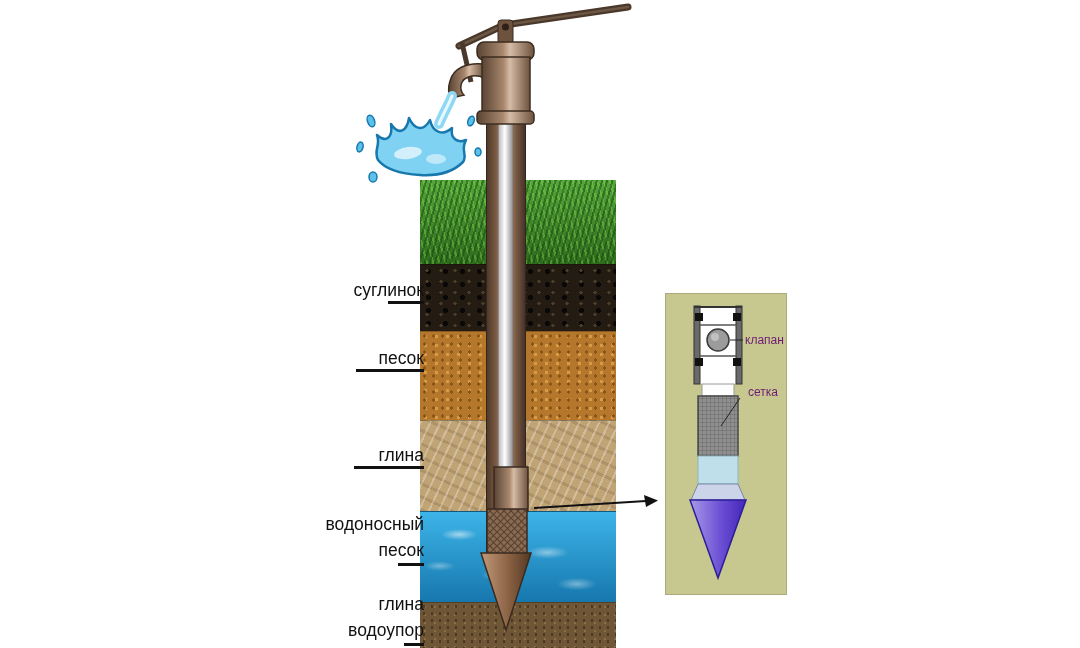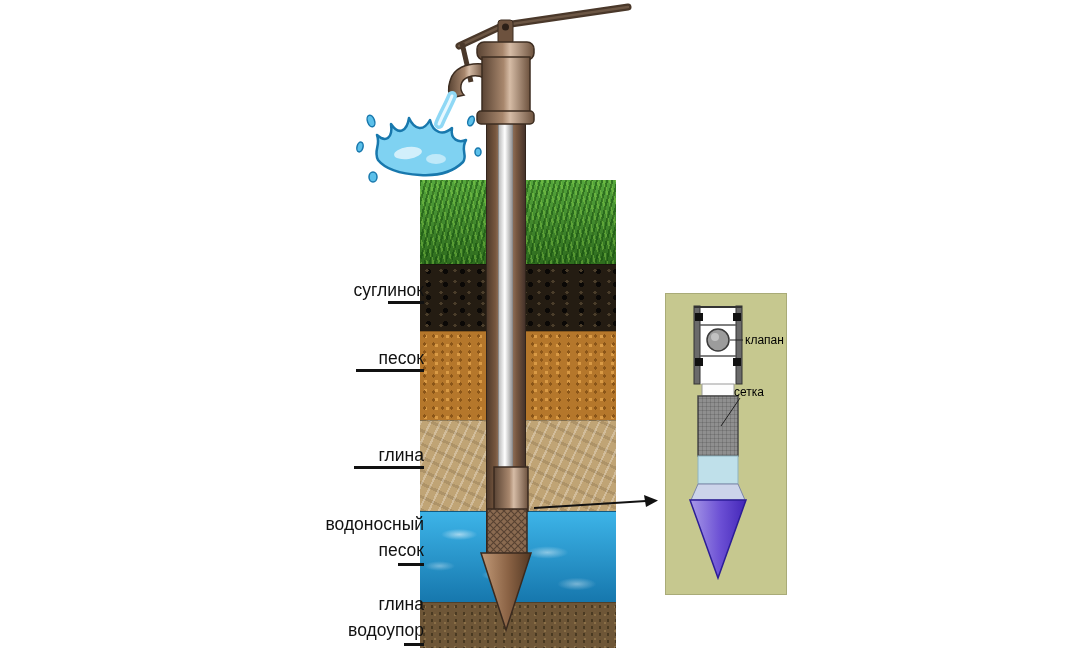--- a/index.html
+++ b/index.html
@@ -65,23 +65,23 @@
     background:linear-gradient(90deg,#bdbdbd,#ffffff 45%,#9a9a9a);
     border:1px solid #8a8a8a;}
 
   
   .overlay{position:absolute;left:0;top:0;width:1080px;height:648px;}
 
   
   .inset{position:absolute;left:665px;top:293px;width:122px;height:302px;
     background:#c6c88f;border:1px solid #a9ab78;box-sizing:border-box;}
   .inset svg{position:absolute;left:0;top:0;}
-  .inset-label{position:absolute;font-size:12px;line-height:14px;color:#000000;white-space:nowrap;}
+  .inset-label{position:absolute;font-size:12px;line-height:14px;color:#701a75;white-space:nowrap;}
   .inset-label.valve{left:79px;top:39px;}
-  .inset-label.mesh{left:68px;top:91px;text-align:right;}
+  .inset-label.mesh{left:82px;top:91px;text-align:right;}
 </style>
 </head>
 <body>
 
 <div class="canvas">
 
   <div class="soil">
     <div class="layer grass"></div>
     <div class="layer loam"></div>
     <div class="layer sand"></div>

